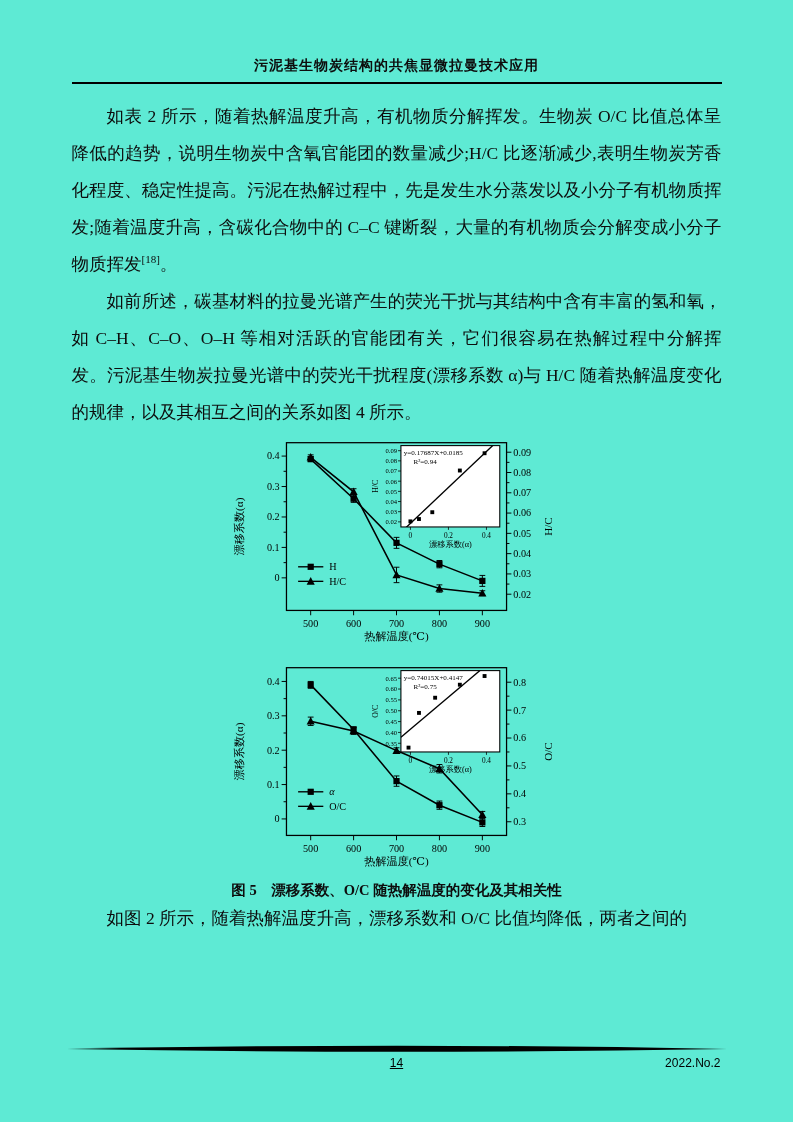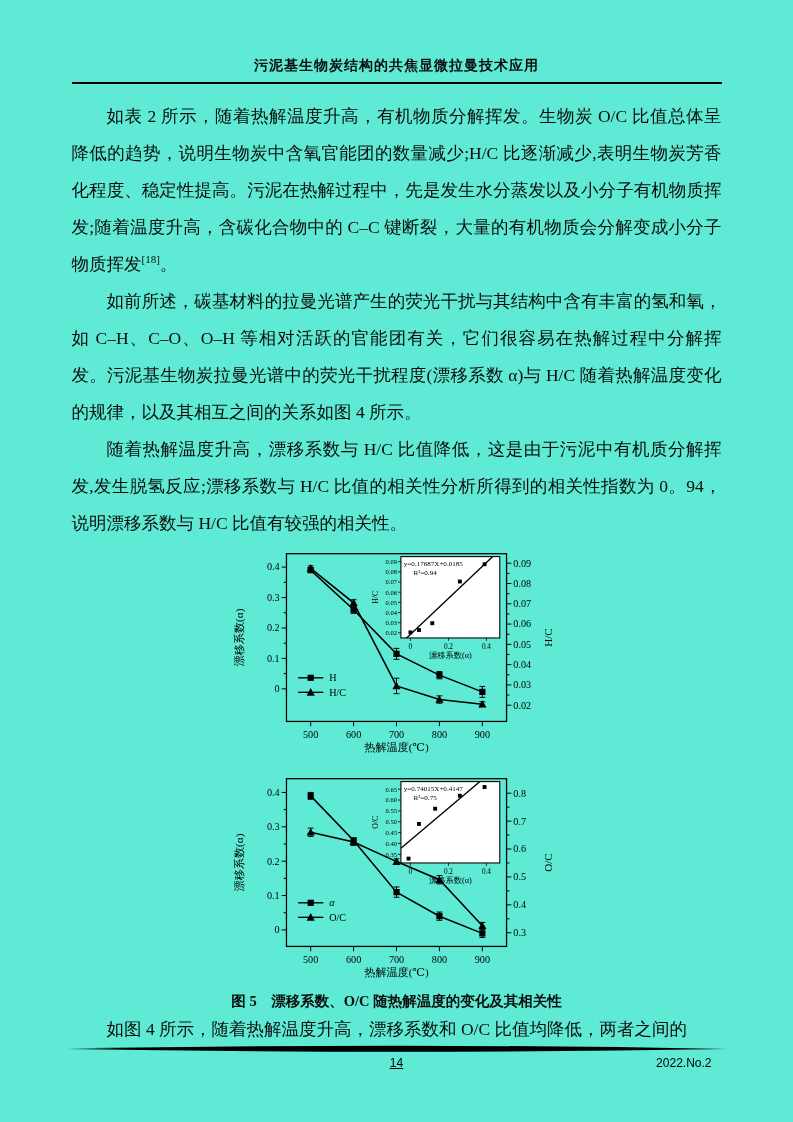--- a/index.html
+++ b/index.html
@@ -46,34 +46,33 @@
   .footer{
     position:absolute;left:0;top:1044px;width:793px;
   }
   .footer-rule-svg{display:block;margin:0 auto;}
   .footer-row{
     position:relative;width:660px;margin:2px auto 0 auto;
     font-family:"Liberation Sans","DejaVu Sans",sans-serif;
     font-size:12px;color:#000;text-decoration:underline;
   }
   .page-number{text-align:center;}
-  .issue-label{position:absolute;right:15px;top:0;text-align:center;}
+  .issue-label{position:absolute;right:6px;top:0;text-align:center;}
 </style>
 </head>
 <body>
 
 <div id="page">
 
   <div class="header-title">污泥基生物炭结构的共焦显微拉曼技术应用</div>
   <div class="header-rule"></div>
 
   <div class="content bodytext">
     <p><span>如表 2 所示，随着热解温度升高，有机物质分解挥发。生物炭 O/C 比值总体呈降低的趋势，说明生物炭中含氧官能团的数量减少;H/C 比逐渐减少,表明生物炭芳香化程度、稳定性提高。污泥在热解过程中，先是发生水分蒸发以及小分子有机物质挥发;随着温度升高，含碳化合物中的 C–C 键断裂，大量的有机物质会分解变成小分子物质挥发</span><sup>[18]</sup><span>。</span></p>
     <p>如前所述，碳基材料的拉曼光谱产生的荧光干扰与其结构中含有丰富的氢和氧，如 C–H、C–O、O–H 等相对活跃的官能团有关，它们很容易在热解过程中分解挥发。污泥基生物炭拉曼光谱中的荧光干扰程度(漂移系数 α)与 H/C 随着热解温度变化的规律，以及其相互之间的关系如图 4 所示。</p>
-    <p>随着热解温度升高，漂移系数与 H/C 比值降低，这是由于污泥中有机质分解挥发,发生脱氢反应;漂移系数与 H/C 比值的相关性分析所得到的相关性指数为 0。94，说明漂移系数与 H/C 比值有较强的相关性。</p>
   </div>
 
   <div class="figure">
     <svg width="330" height="223" viewBox="0 0 340 230">
         <rect x="56" y="10" width="227" height="173" fill="none" stroke="#000" stroke-width="1.3"></rect>
         <line x1="51" y1="149.40471869328493" x2="56" y2="149.40471869328493" stroke="#000" stroke-width="1"></line>
         <text x="49" y="152.90471869328493" text-anchor="end" font-size="10.5" font-family="Liberation Serif, DejaVu Serif, serif">0</text>
         <line x1="53" y1="133.70598911070778" x2="56" y2="133.70598911070778" stroke="#000" stroke-width="1"></line>
         <line x1="51" y1="118.00725952813066" x2="56" y2="118.00725952813066" stroke="#000" stroke-width="1"></line>
         <text x="49" y="121.50725952813066" text-anchor="end" font-size="10.5" font-family="Liberation Serif, DejaVu Serif, serif">0.1</text>
@@ -336,21 +335,21 @@
         <rect x="207.33384615384617" y="38.96833333333333" width="4" height="4" fill="#000"></rect>
         <rect x="232.82384615384615" y="25.543533333333343" width="4" height="4" fill="#000"></rect>
         <rect x="258.31384615384616" y="16.59366666666667" width="4" height="4" fill="#000"></rect>
         <text x="177.04000000000002" y="22.5" font-size="7.3" font-family="Liberation Serif, DejaVu Serif, serif">y=0.74015X+0.4147</text>
         <text x="187.04000000000002" y="32" font-size="7.3" font-family="Liberation Serif, DejaVu Serif, serif">R²=0.75</text>
       </svg>
     <div class="fig-caption">图 5　漂移系数、O/C 随热解温度的变化及其相关性</div>
   </div>
 
   <div class="content bodytext" style="margin-top:0">
-    <p>如图 4 所示，随着热解温度升高，漂移系数和 O/C 比值均降低，两者之间的</p>
+    <p>如图 2 所示，随着热解温度升高，漂移系数和 O/C 比值均降低，两者之间的</p>
   </div>
 
   <div class="footer">
     <svg class="footer-rule-svg" width="660" height="10" viewBox="0 0 660 10">
       <path d="M0,5 Q330,-1.5 660,5 Q330,10.5 0,5 Z" fill="#000"></path>
     </svg>
     <div class="footer-row">
       <div class="page-number">14</div>
       <div class="issue-label">2022.No.2</div>
     </div>

